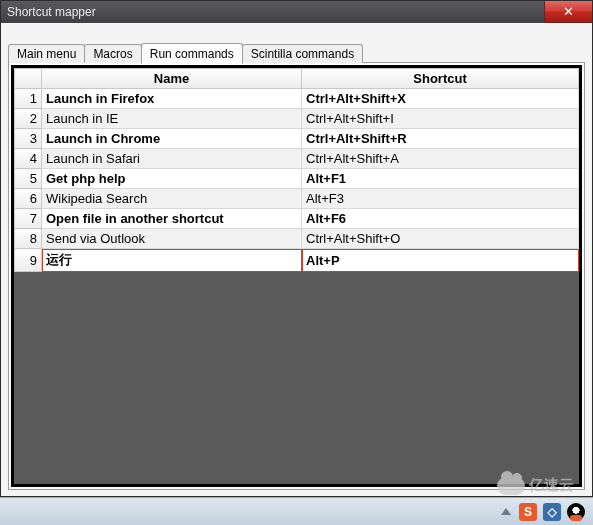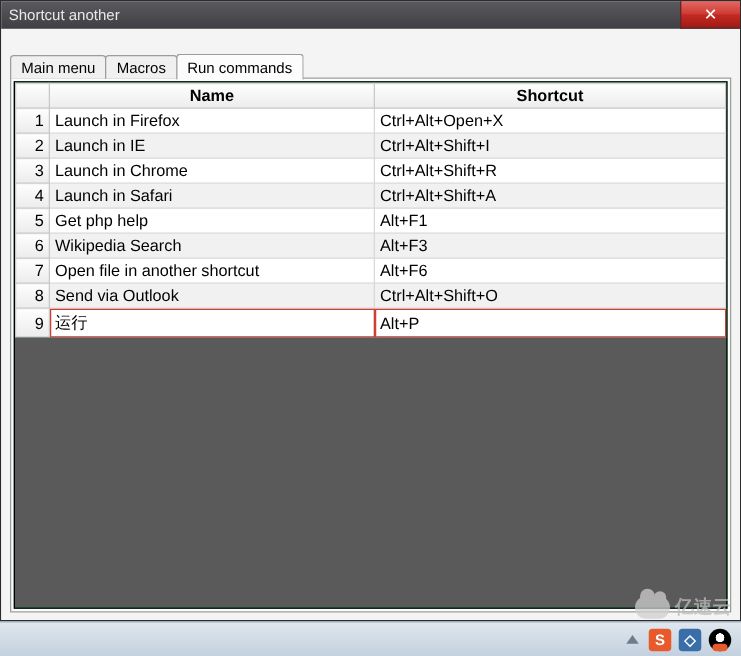--- a/index.html
+++ b/index.html
@@ -87,25 +87,25 @@
   .tabpanel {
     border: 1px solid #9c9c9c;
     background: #fcfcfc;
     flex: 1;
     margin-top: -1px;
     display: flex;
     flex-direction: column;
     overflow: hidden;
   }
   .grid-wrap {
-    border: 1px solid #000000;
+    border: 3px solid #000000;
     margin: 2px;
     flex: 1;
     overflow: auto;
-    background: #15803d;
+    background: #a21caf;
     display: flex;
     flex-direction: column;
     justify-content: flex-end;
   }
   table.grid {
     border-collapse: collapse;
     width: 100%;
     background: #fff;
     table-layout: fixed;
   }
@@ -120,21 +120,21 @@
   }
   .grid th.corner { width: 27px; }
   .grid td {
     border: 1px solid #d8d8d8;
     padding: 2px 4px;
     font-size: 13px;
     white-space: nowrap;
     overflow: hidden;
     height: 18px;
   }
-  .grid tr.odd td.cell { background: #fff; }
+  .grid tr.odd td.cell { background: #fff; font-weight: bold; }
   .grid tr.even td.cell { background: #f1f1f1; }
   .grid td.rownum {
     background: linear-gradient(to bottom, #fefefe, #ececec);
     text-align: right;
     padding-right: 4px;
     border: 1px solid #c8c8c8;
     width: 27px;
     font-size: 13px;
   }
   .grid tr.highlight td.cell {
@@ -189,21 +189,21 @@
   .tray-peng::after {
     content: "";
     position: absolute;
     bottom: 0; left: 3px;
     width: 12px; height: 6px;
     background: #e85a2c;
     border-radius: 4px;
   }
   .watermark {
     position: absolute;
-    right: 8px;
+    right: 19px;
     bottom: 30px;
     display: flex;
     align-items: center;
     gap: 4px;
     color: #bcbcbc;
     font-size: 15px;
     font-weight: bold;
     opacity: 0.75;
     pointer-events: none;
   }
@@ -229,32 +229,33 @@
     background: #cfcfcf;
     border-radius: 50%;
   }
 </style>
 </head>
 <body>
 
 <div class="window">
 
   <div class="titlebar">
-    <span>Shortcut another</span>
+    <span>Shortcut mapper</span>
     <div class="close-btn">
       <span>✕</span>
     </div>
   </div>
 
   <div class="client">
 
     <div class="tabs">
       <div class="tab"><span>Main menu</span></div>
       <div class="tab"><span>Macros</span></div>
       <div class="tab active"><span>Run commands</span></div>
+      <div class="tab"><span>Scintilla commands</span></div>
     </div>
 
     <div class="tabpanel">
       <div class="grid-wrap">
         <table class="grid">
           <colgroup>
             <col style="width:27px">
             <col style="width:260px">
             <col>
           </colgroup>
@@ -262,21 +263,21 @@
             <tr>
               <th class="corner"></th>
               <th>Name</th>
               <th>Shortcut</th>
             </tr>
           </thead>
           <tbody id="grid-body">
               <tr class="odd">
                 <td class="rownum">1</td>
                 <td class="cell">Launch in Firefox</td>
-                <td class="cell">Ctrl+Alt+Open+X</td>
+                <td class="cell">Ctrl+Alt+Shift+X</td>
               </tr>
               <tr class="even">
                 <td class="rownum">2</td>
                 <td class="cell">Launch in IE</td>
                 <td class="cell">Ctrl+Alt+Shift+I</td>
               </tr>
               <tr class="odd">
                 <td class="rownum">3</td>
                 <td class="cell">Launch in Chrome</td>
                 <td class="cell">Ctrl+Alt+Shift+R</td>

